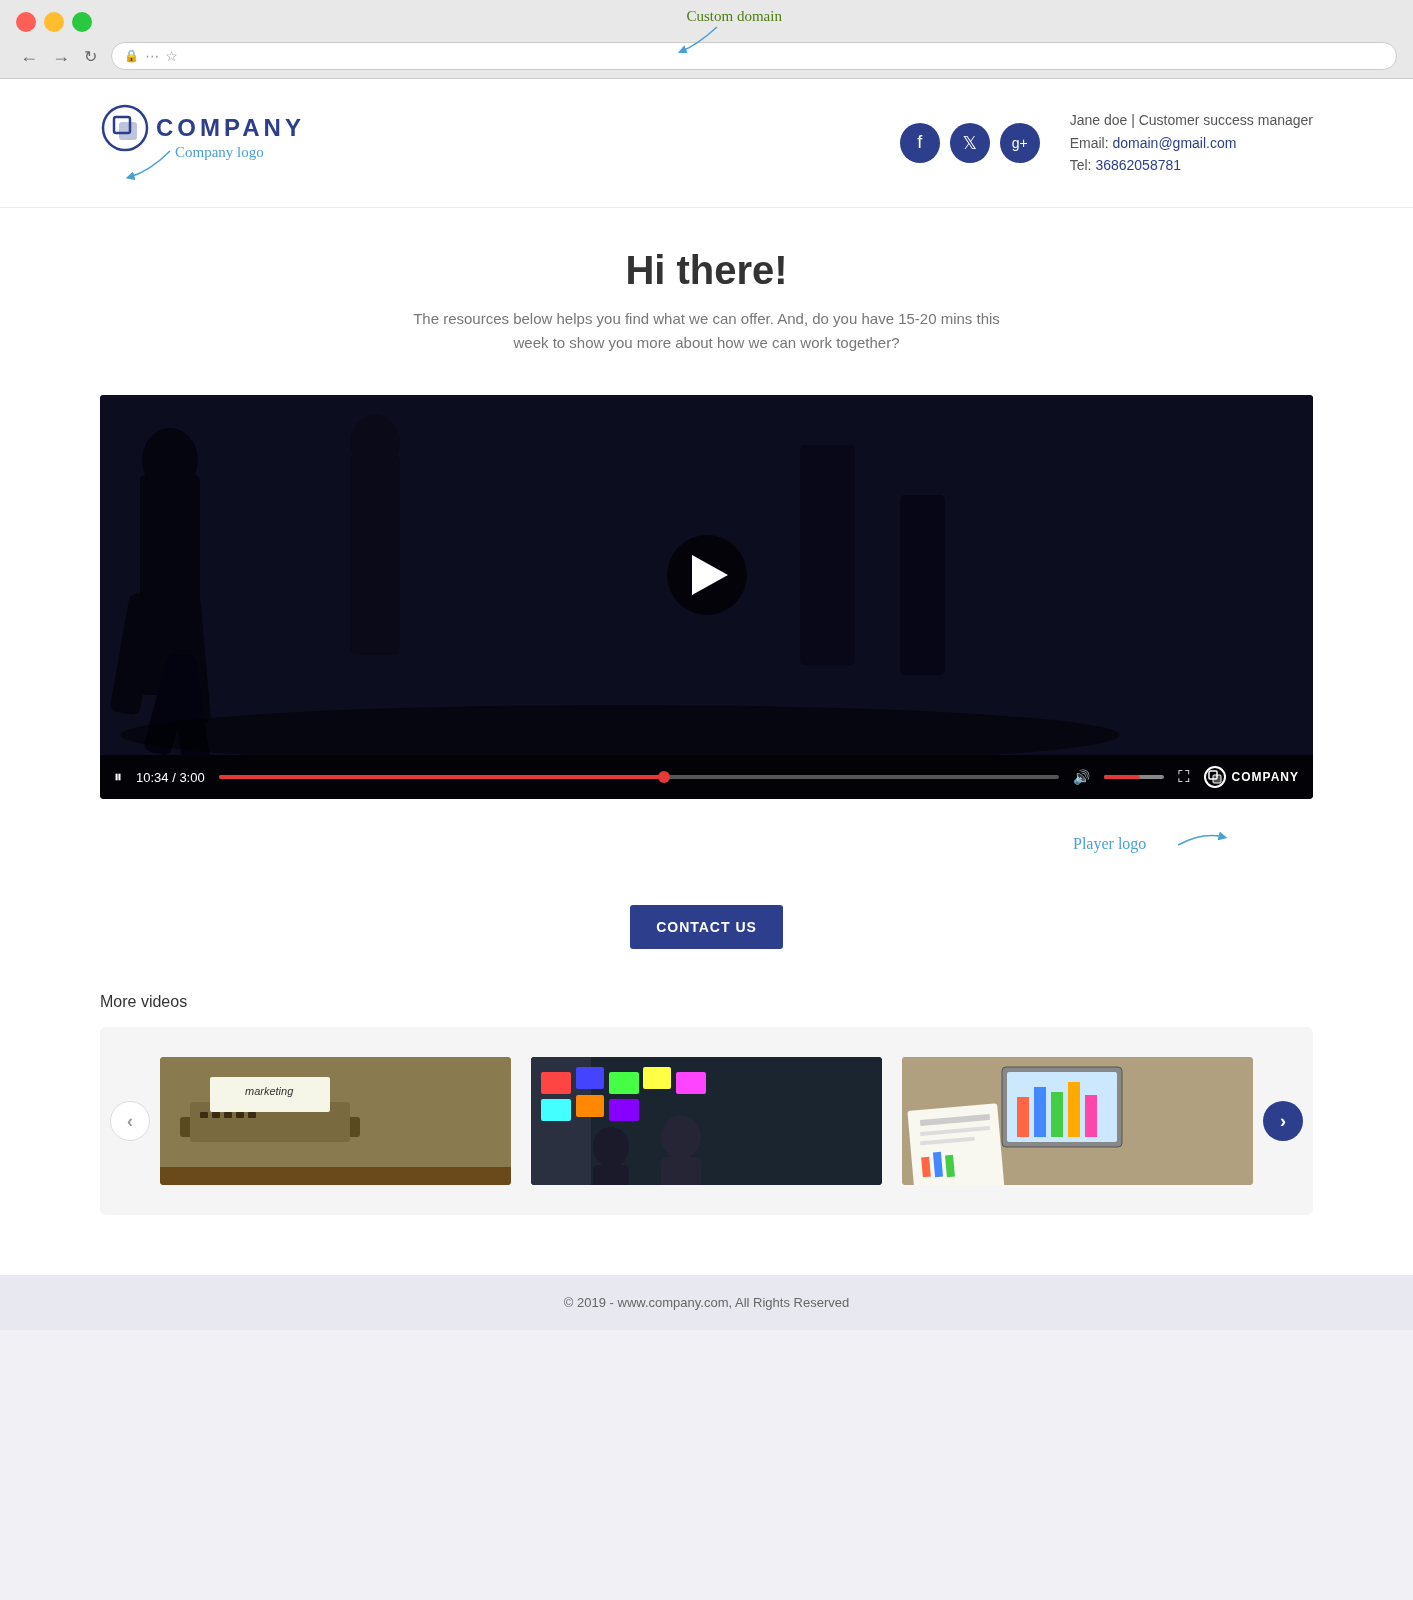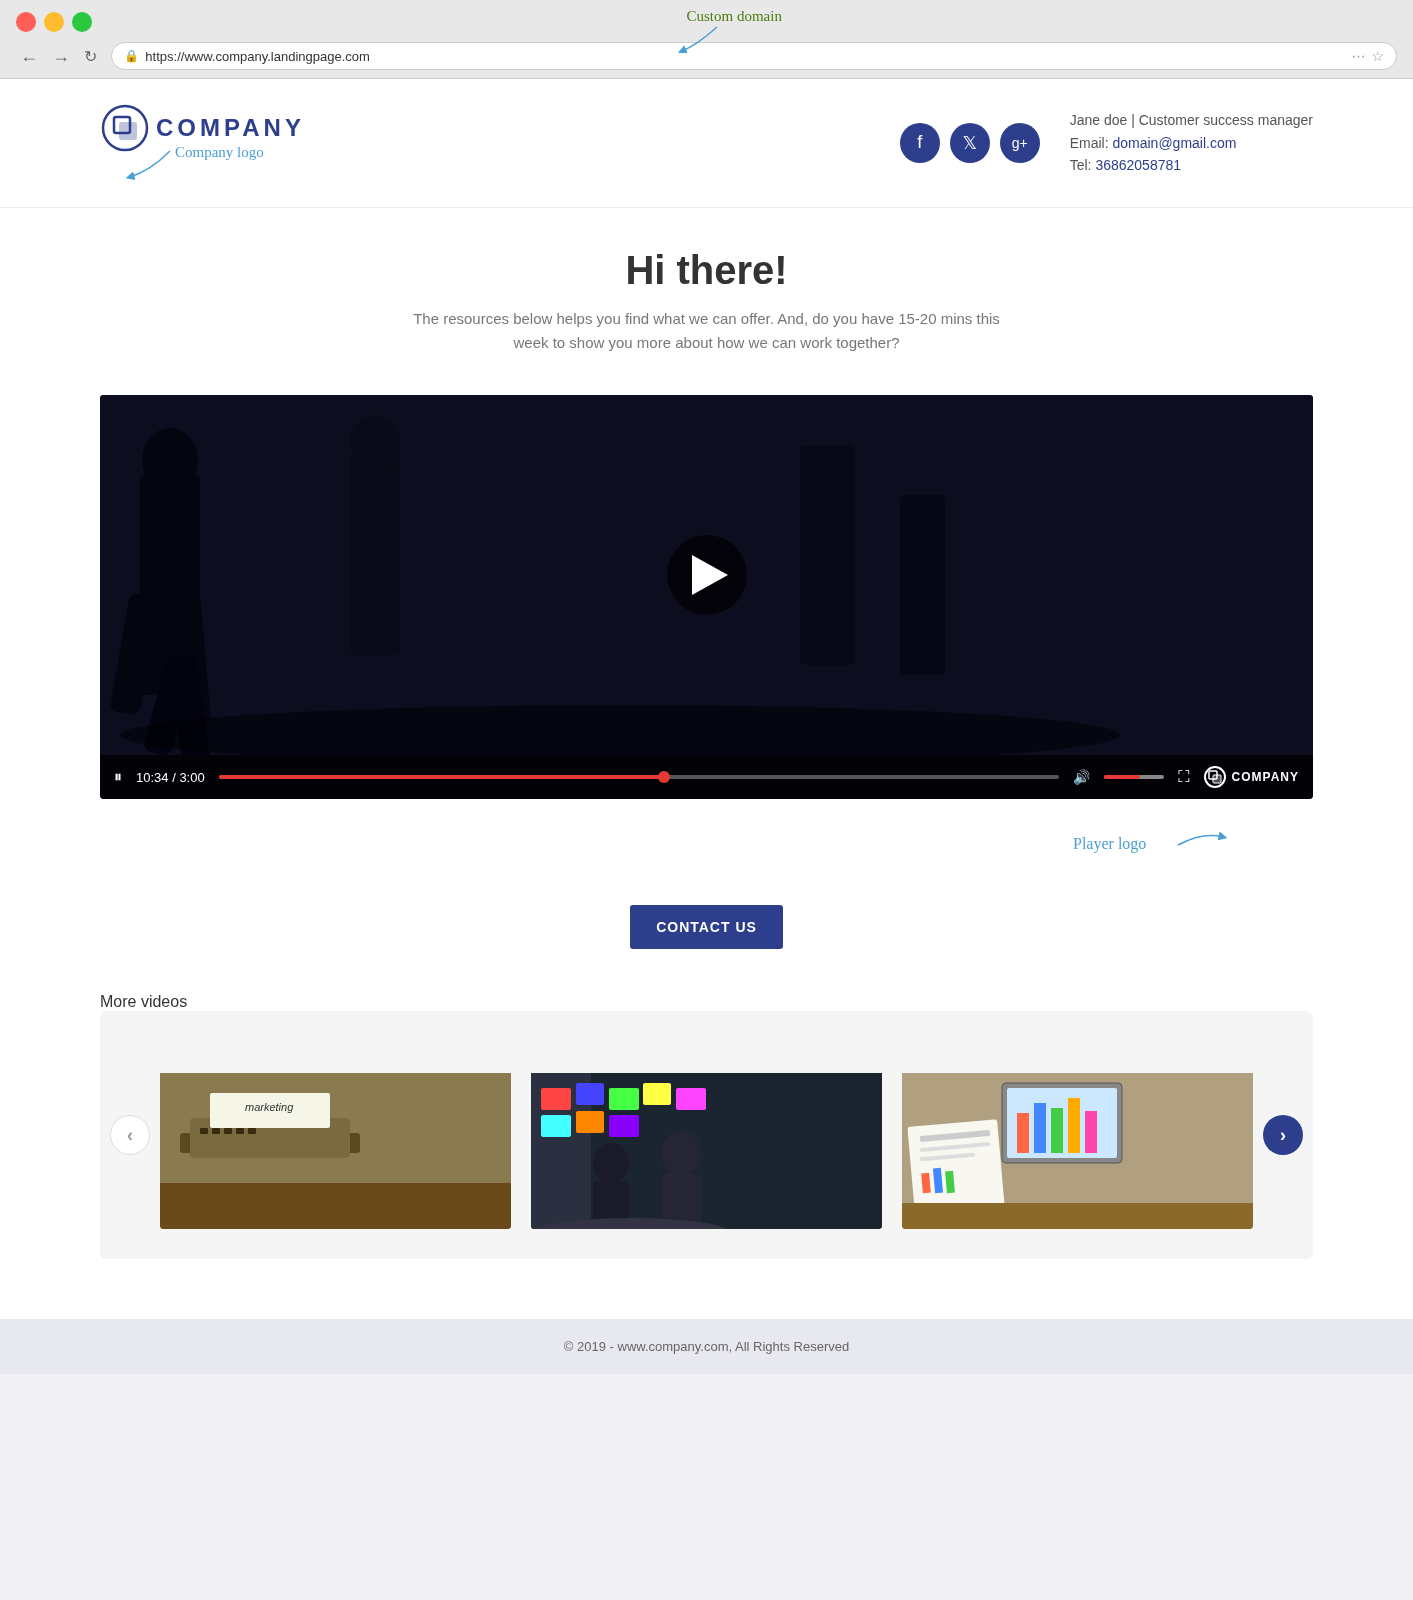--- a/index.html
+++ b/index.html
@@ -167,21 +167,21 @@
       background: #2c3e8c; color: white; border: none;
       padding: 14px 26px; font-size: 14px; font-weight: bold;
       letter-spacing: 1px; cursor: pointer; border-radius: 3px;
     }
 
     
     .more-videos-section {
       padding: 20px 100px 40px;
     }
     .more-videos-title {
-      font-size: 16px; color: #333; font-weight: normal;
+      font-size: 16px; color: #333; margin-bottom: 16px; font-weight: normal;
     }
     .videos-carousel-container {
       background: #f5f5f5;
       border-radius: 6px;
       padding: 30px 60px;
       position: relative;
       display: flex;
       align-items: center;
     }
     .carousel-arrow {
@@ -198,24 +198,23 @@
       right: 10px;
       background: #2c3e8c; color: white;
     }
     .videos-grid {
       display: flex; gap: 20px; flex: 1;
     }
     .video-card {
       flex: 1; position: relative; cursor: pointer; border-radius: 4px; overflow: hidden;
     }
     .video-thumb {
-      width: 100%; height: 156px;
+      width: 100%; height: 128px;
       display: flex; align-items: center; justify-content: flex-start;
       position: relative;
-      margin-top: 32px;
     }
     .thumb-1 {
       background: linear-gradient(135deg, #5a6e2a 0%, #8a9e3a 40%, #6a7e30 60%, #4a5e20 100%);
     }
     .thumb-2 {
       background: linear-gradient(135deg, #1a2a3a 0%, #2a3a4a 50%, #1a2a3a 100%);
     }
     .thumb-3 {
       background: linear-gradient(135deg, #8a7a5a 0%, #aaa080 40%, #c0b090 60%, #9a8a6a 100%);
     }
@@ -268,21 +267,20 @@
       <div class="traffic-light tl-green"></div>
     </div>
     <div class="address-bar-row">
       <div class="nav-buttons">
         <button class="nav-btn">←</button>
         <button class="nav-btn">→</button>
         <button class="nav-btn refresh-btn">↻</button>
       </div>
       <div class="address-bar">
         <span class="lock-icon">🔒</span>
-        <span class="address-text">https://www.company.landingpage.com</span>
         <span class="bookmark-icon">⋯</span>
         <span class="star-icon">☆</span>
       </div>
     </div>
   </div>
 
   <div class="page-content">
 
     <div class="page-header">
       <div class="logo-area" style="position:relative; margin-bottom:30px;">

